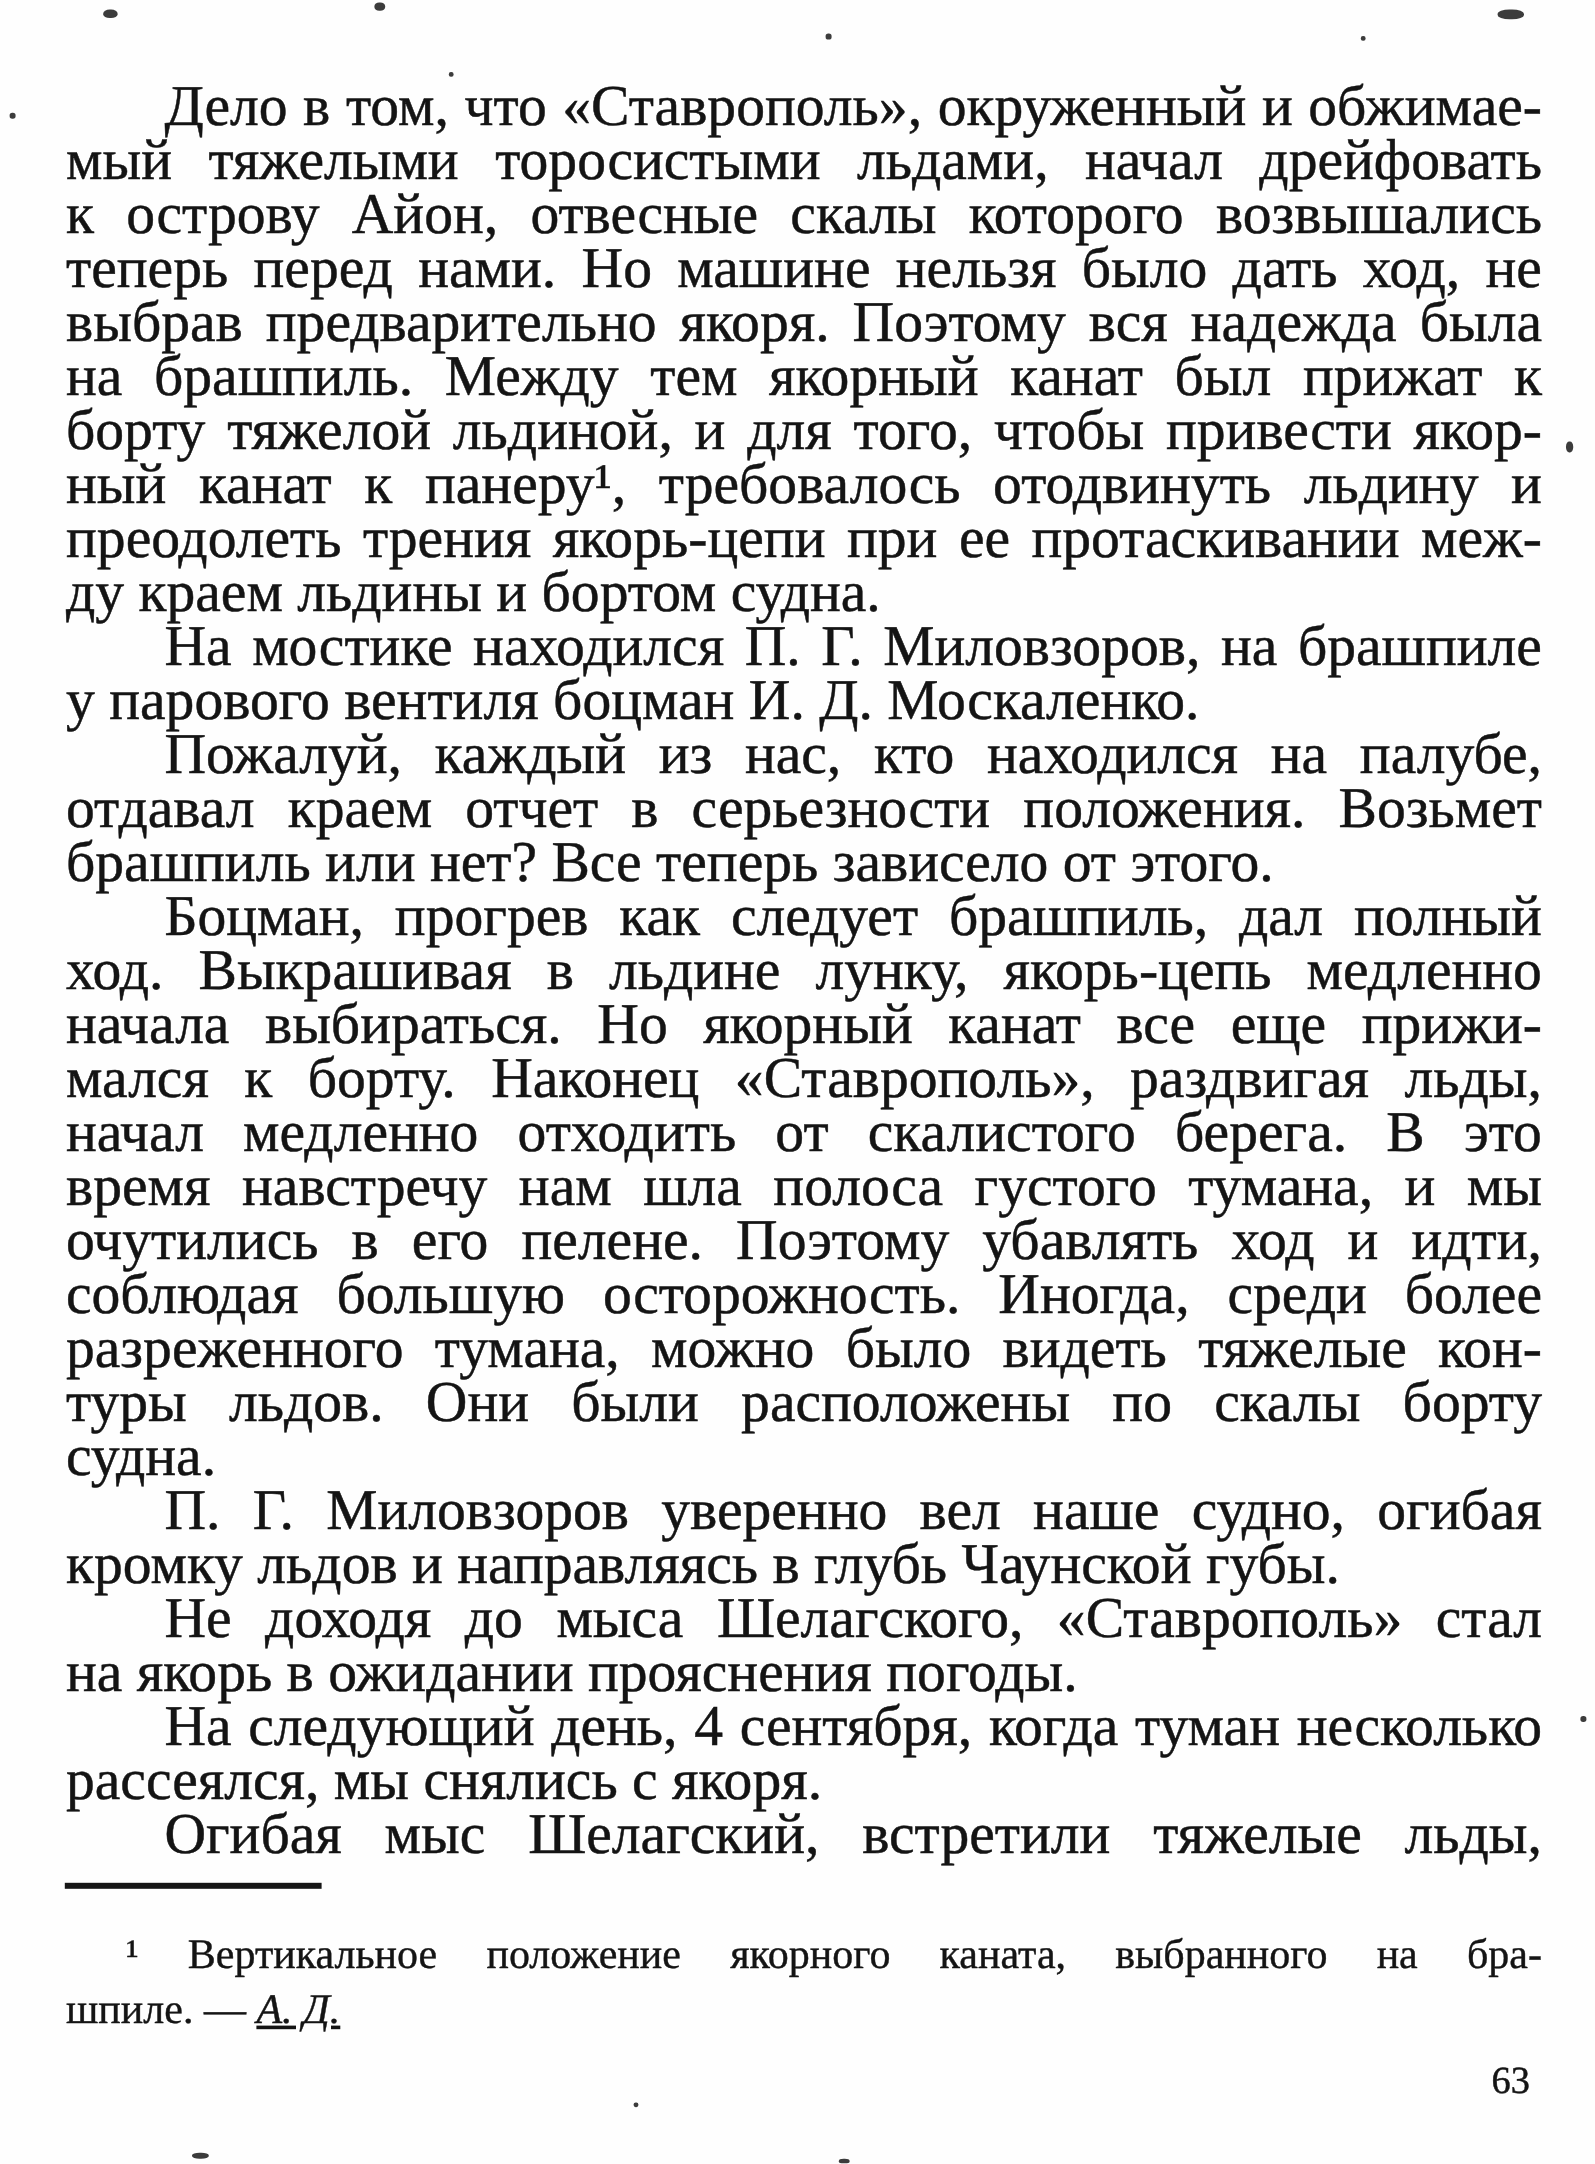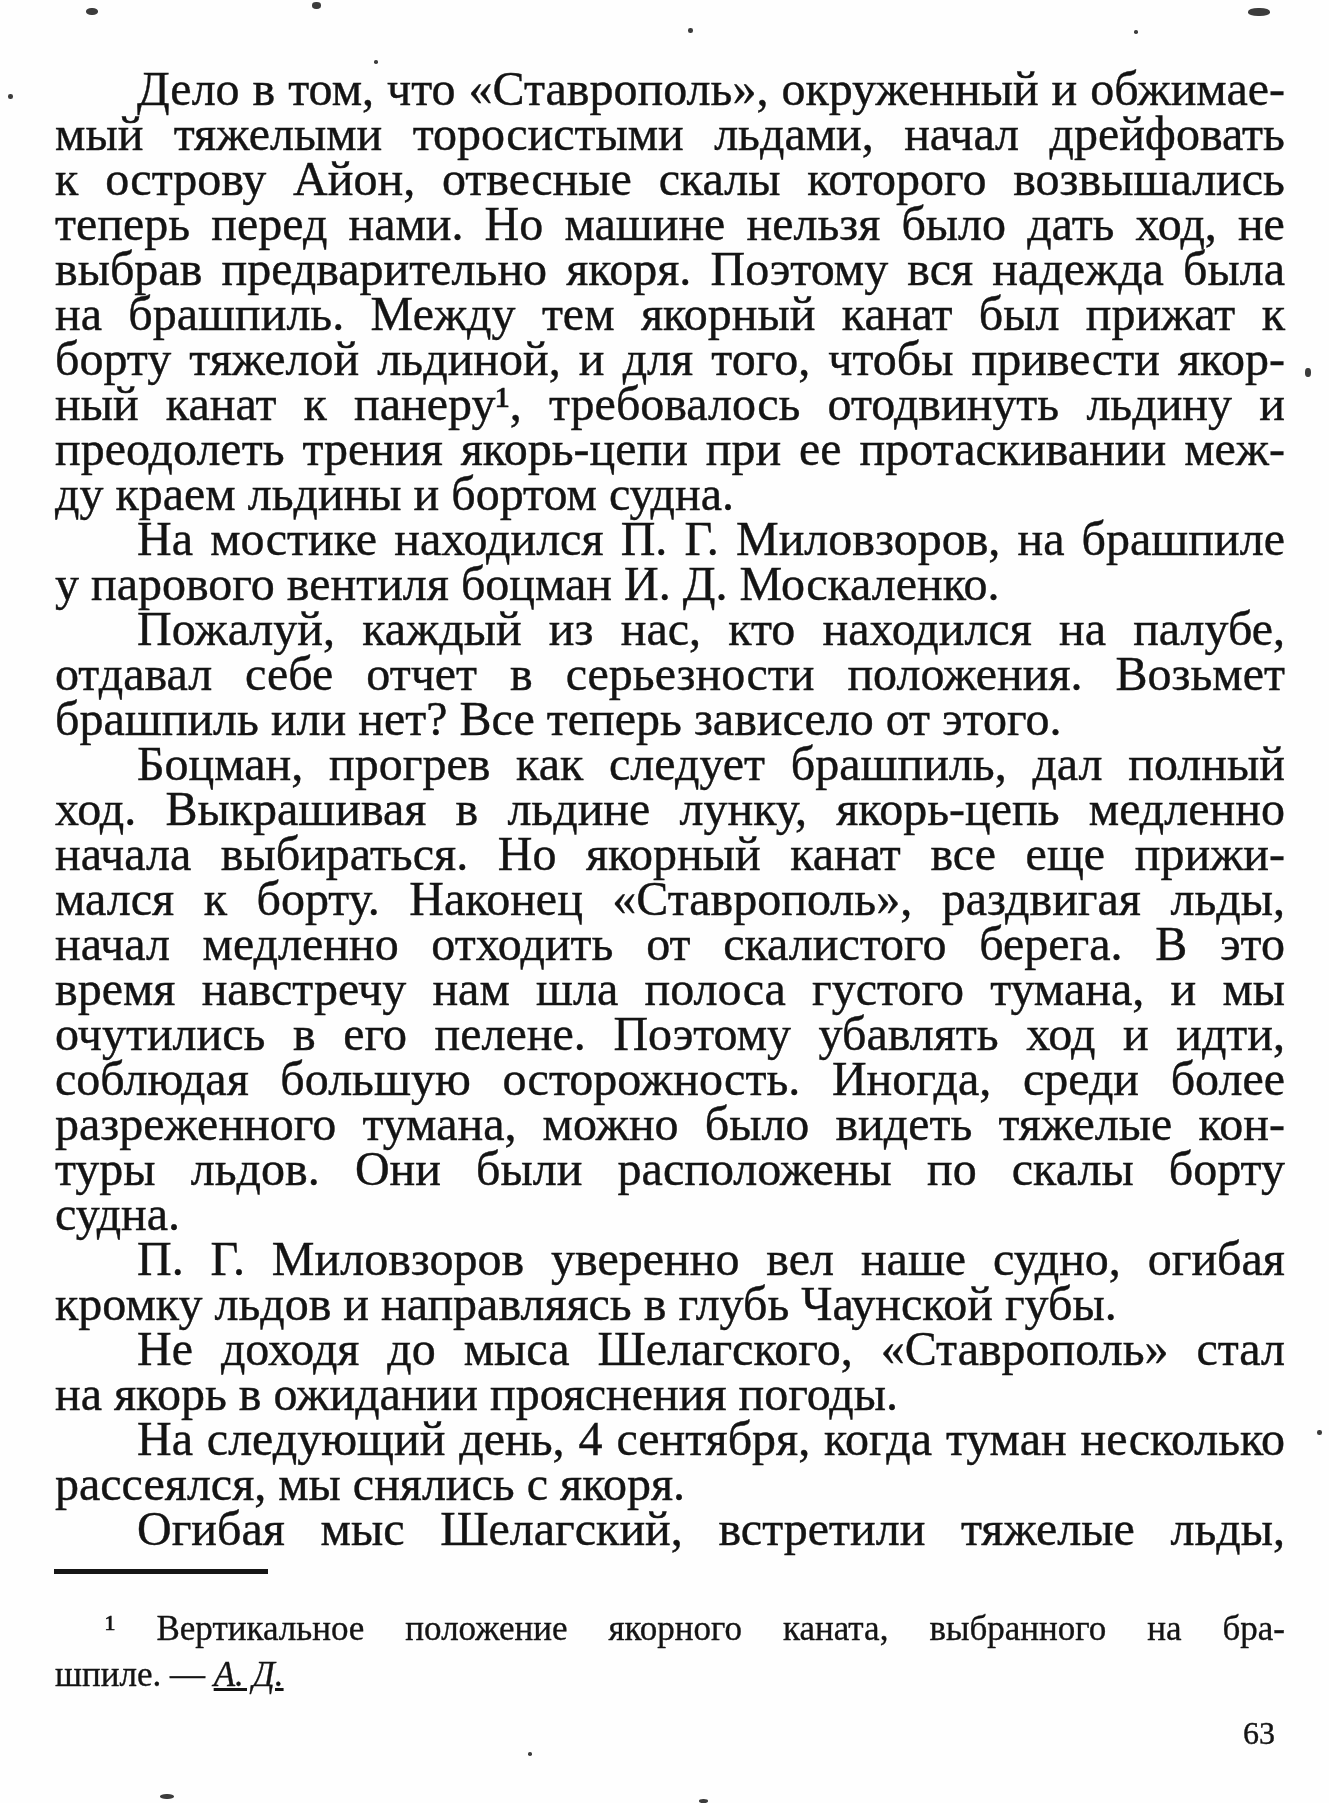--- a/index.html
+++ b/index.html
@@ -90,21 +90,21 @@
       <div class="line j"><span>теперь</span><span>перед</span><span>нами.</span><span>Но</span><span>машине</span><span>нельзя</span><span>было</span><span>дать</span><span>ход,</span><span>не</span></div>
       <div class="line j"><span>выбрав</span><span>предварительно</span><span>якоря.</span><span>Поэтому</span><span>вся</span><span>надежда</span><span>была</span></div>
       <div class="line j"><span>на</span><span>брашпиль.</span><span>Между</span><span>тем</span><span>якорный</span><span>канат</span><span>был</span><span>прижат</span><span>к</span></div>
       <div class="line j"><span>борту</span><span>тяжелой</span><span>льдиной,</span><span>и</span><span>для</span><span>того,</span><span>чтобы</span><span>привести</span><span>якор-</span></div>
       <div class="line j"><span>ный</span><span>канат</span><span>к</span><span>панеру¹,</span><span>требовалось</span><span>отодвинуть</span><span>льдину</span><span>и</span></div>
       <div class="line j"><span>преодолеть</span><span>трения</span><span>якорь-цепи</span><span>при</span><span>ее</span><span>протаскивании</span><span>меж-</span></div>
       <div class="line">ду краем льдины и бортом судна.</div>
       <div class="line j ind"><span>На</span><span>мостике</span><span>находился</span><span>П.</span><span>Г.</span><span>Миловзоров,</span><span>на</span><span>брашпиле</span></div>
       <div class="line">у парового вентиля боцман И. Д. Москаленко.</div>
       <div class="line j ind"><span>Пожалуй,</span><span>каждый</span><span>из</span><span>нас,</span><span>кто</span><span>находился</span><span>на</span><span>палубе,</span></div>
-      <div class="line j"><span>отдавал</span><span>себе</span><span>отчет</span><span>в</span><span>серьезности</span><span>положения.</span><span>Возьмет</span></div>
+      <div class="line j"><span>отдавал</span><span>краем</span><span>отчет</span><span>в</span><span>серьезности</span><span>положения.</span><span>Возьмет</span></div>
       <div class="line">брашпиль или нет? Все теперь зависело от этого.</div>
       <div class="line j ind"><span>Боцман,</span><span>прогрев</span><span>как</span><span>следует</span><span>брашпиль,</span><span>дал</span><span>полный</span></div>
       <div class="line j"><span>ход.</span><span>Выкрашивая</span><span>в</span><span>льдине</span><span>лунку,</span><span>якорь-цепь</span><span>медленно</span></div>
       <div class="line j"><span>начала</span><span>выбираться.</span><span>Но</span><span>якорный</span><span>канат</span><span>все</span><span>еще</span><span>прижи-</span></div>
       <div class="line j"><span>мался</span><span>к</span><span>борту.</span><span>Наконец</span><span>«Ставрополь»,</span><span>раздвигая</span><span>льды,</span></div>
       <div class="line j"><span>начал</span><span>медленно</span><span>отходить</span><span>от</span><span>скалистого</span><span>берега.</span><span>В</span><span>это</span></div>
       <div class="line j"><span>время</span><span>навстречу</span><span>нам</span><span>шла</span><span>полоса</span><span>густого</span><span>тумана,</span><span>и</span><span>мы</span></div>
       <div class="line j"><span>очутились</span><span>в</span><span>его</span><span>пелене.</span><span>Поэтому</span><span>убавлять</span><span>ход</span><span>и</span><span>идти,</span></div>
       <div class="line j"><span>соблюдая</span><span>большую</span><span>осторожность.</span><span>Иногда,</span><span>среди</span><span>более</span></div>
       <div class="line j"><span>разреженного</span><span>тумана,</span><span>можно</span><span>было</span><span>видеть</span><span>тяжелые</span><span>кон-</span></div>

